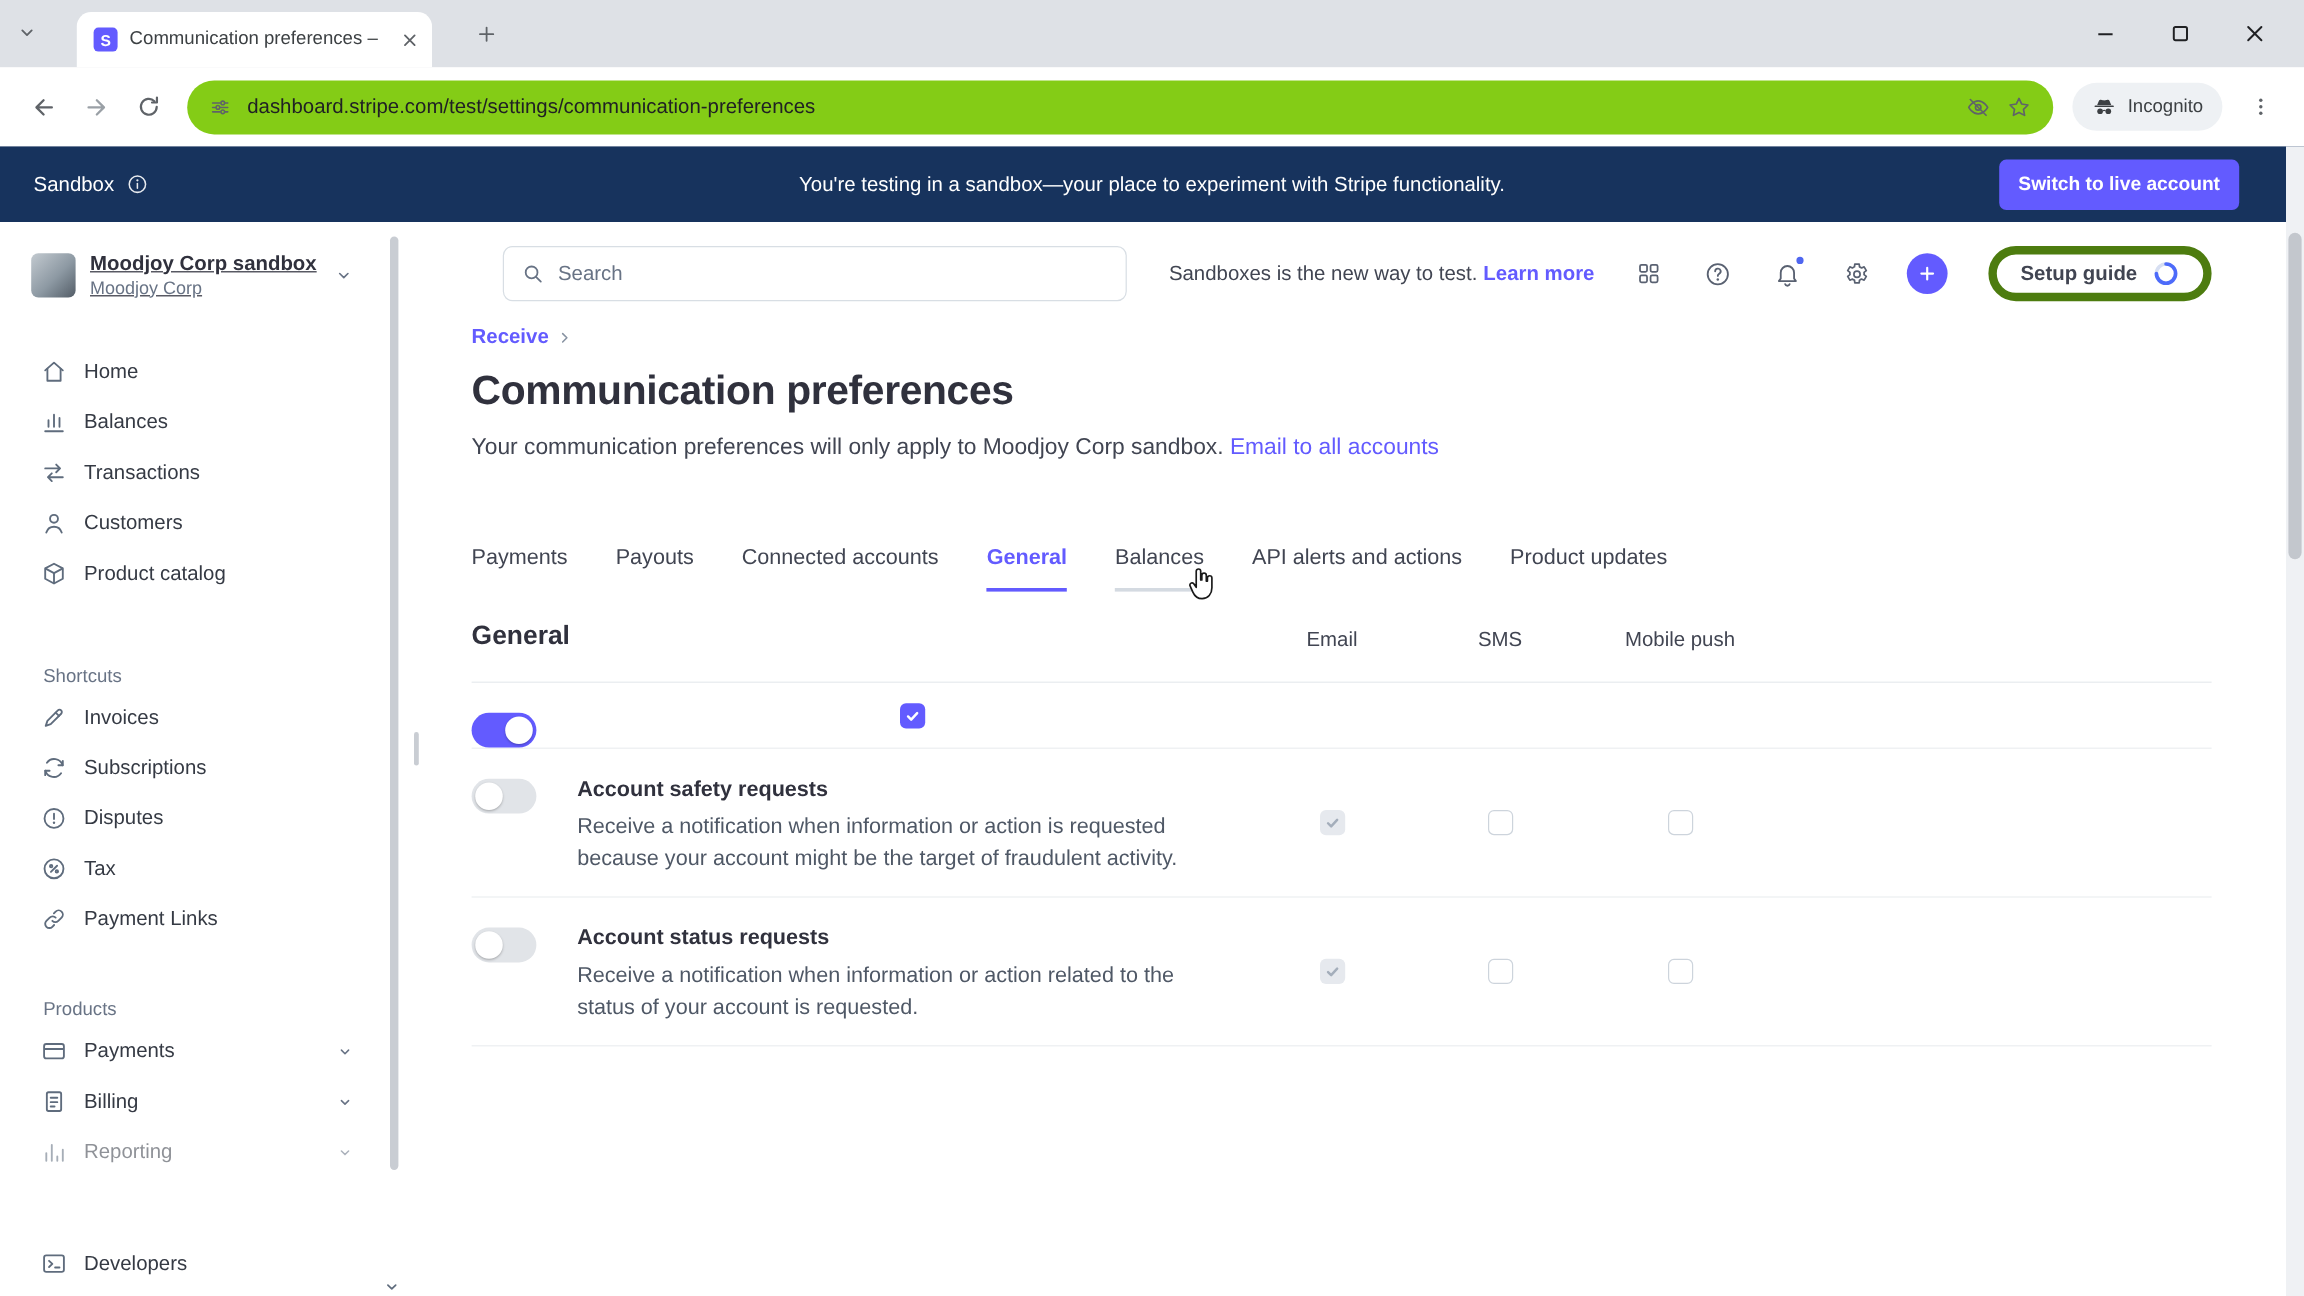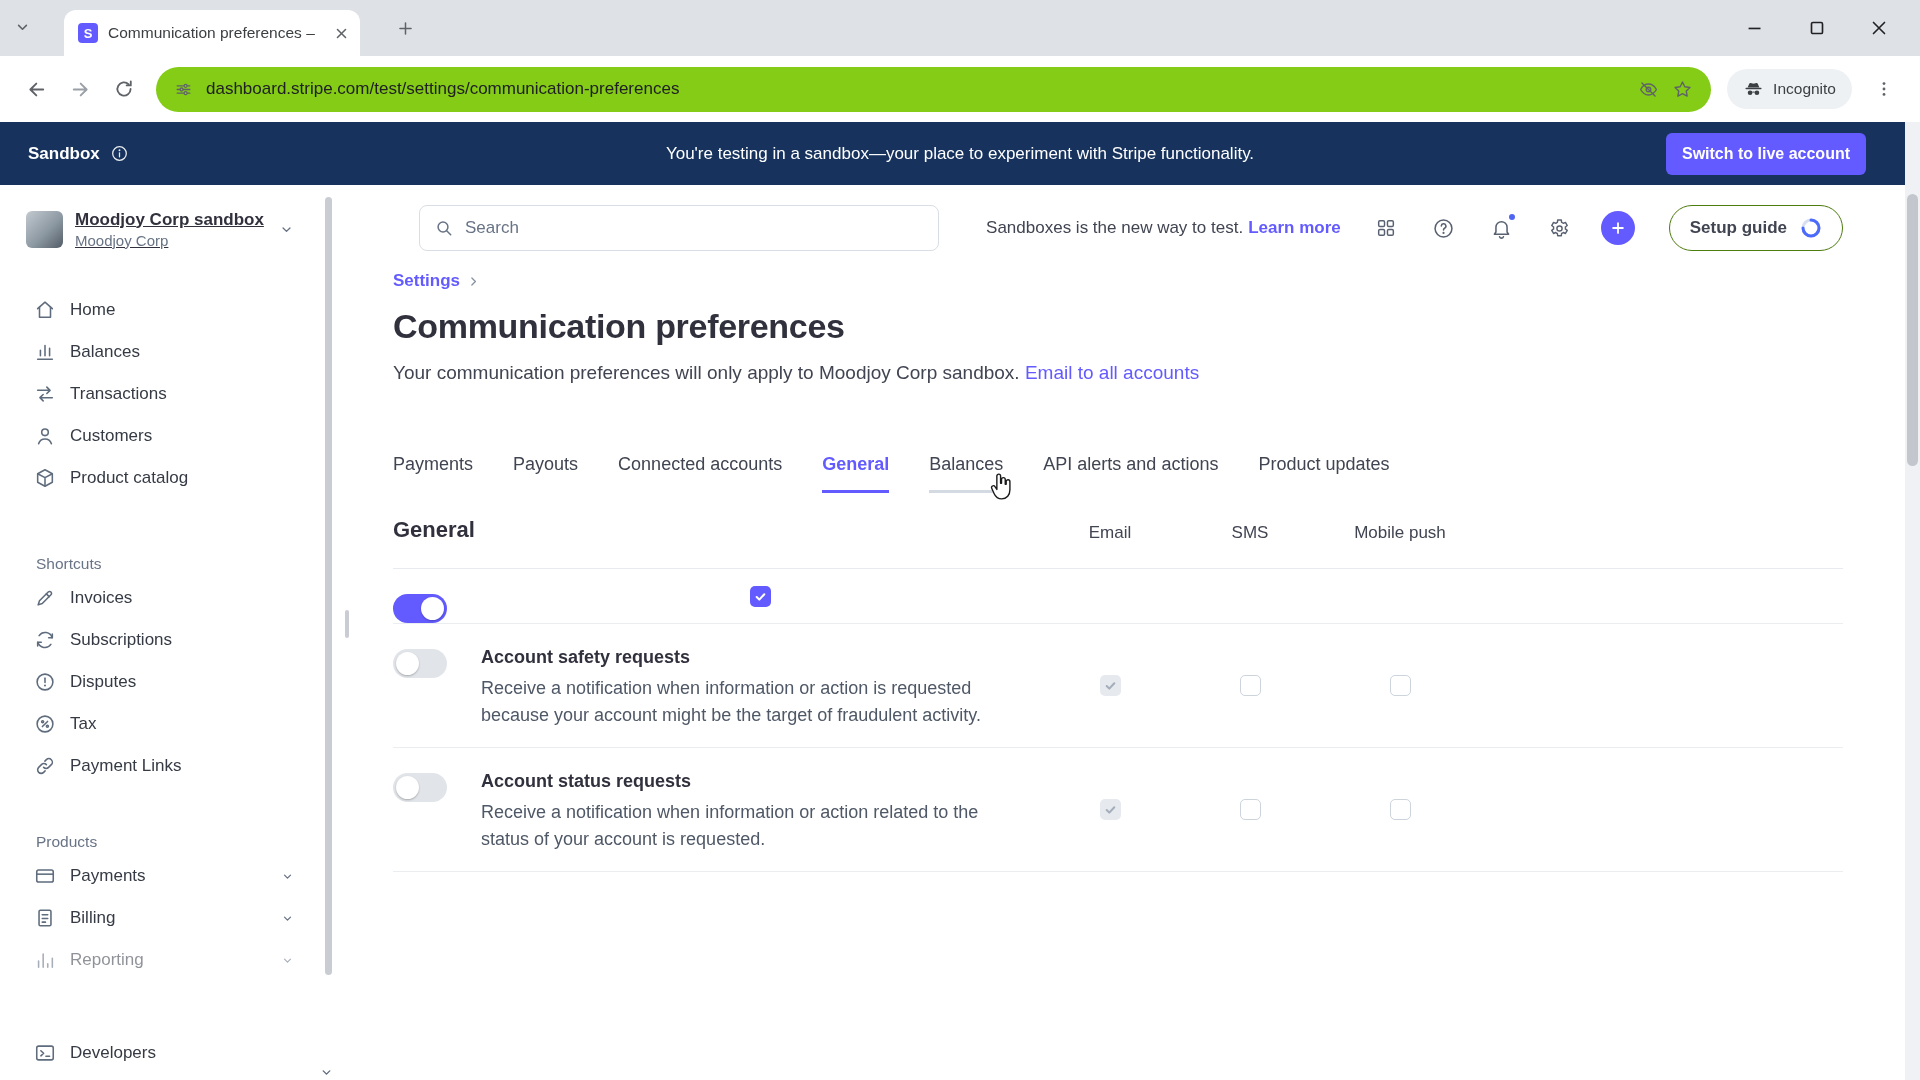--- a/index.html
+++ b/index.html
@@ -18,21 +18,21 @@
   .win-btn { width:62px; height:56px; display:flex; align-items:center; justify-content:center; }
 
   #urlrow { height:66px; background:#fff; display:flex; align-items:center; padding:0 14px; }
   .nav-btn { width:44px; height:44px; border-radius:50%; display:flex; align-items:center; justify-content:center; flex:none; }
   .omnibox { flex:1; height:45px; background:#84cc16; border-radius:23px; display:flex; align-items:center; gap:13px; padding:0 18px; margin:0 10px; min-width:0; }
   .url-text { flex:1; font-size:17px; color:#202124; white-space:nowrap; overflow:hidden; }
   .chip { height:40px; border-radius:20px; background:#eef1f4; display:flex; align-items:center; gap:9px; padding:0 16px; font-size:15.5px; color:#3c4043; margin:0 10px 0 6px; flex:none; }
 
   
   #banner { height:63px; background:#17335d; display:flex; align-items:center; padding:0 28px; position:relative; }
-  .banner-left { display:flex; align-items:flex-start; gap:10px; color:#fff; font-size:17px; font-weight:bold; }
+  .banner-left { display:flex; align-items:flex-start; gap:10px; color:#fff; font-size:17px; font-weight:normal; }
   .banner-msg { position:absolute; left:50%; transform:translateX(-50%); color:#fff; font-size:17px; white-space:nowrap; }
   .banner-cta { margin-left:auto; margin-right:26px; background:#635bff; color:#fff; font-size:16px; font-weight:bold; padding:12px 16px; border-radius:6px; border:none; cursor:pointer; }
 
   
   #app { display:flex; height:895px; position:relative; background:#fff; }
 
   #sidebar { width:352px; flex:none; position:relative; padding-top:22px; }
   .account { display:flex; align-items:center; gap:12px; padding:0 58px 0 26px; height:44px;text-decoration:underline; }
   .avatar { width:37px; height:37px; border-radius:6px; background:linear-gradient(135deg,#c3cad0 0%,#8d99a3 55%,#525c66 100%); flex:none; }
   .acct-names { flex:1; min-width:0; }
@@ -58,21 +58,21 @@
   .search { width:520px; height:46px; border:1px solid #d8dee4; border-radius:8px; display:flex; align-items:center; gap:11px; padding:0 14px; background:#fff; }
   .search input { flex:1; border:none; outline:none; background:transparent; font-size:17px; color:#30313d; font-family:inherit; min-width:0; }
   .search input::placeholder { color:#687385; }
   .notice { margin-left:auto; font-size:17px; color:#414552; white-space:nowrap; }
   .notice a { color:#635bff; font-weight:bold; text-decoration:none; margin-left:5px; }
   .top-icons { display:flex; align-items:center; gap:24px; margin-left:28px; }
   .icon-btn { width:34px; height:34px; display:flex; align-items:center; justify-content:center; cursor:pointer; position:relative; }
   .icon-btn svg { color:#596171; }
   .bell-dot { position:absolute; top:1px; right:2px; width:10px; height:10px; border-radius:50%; background:#4f66f0; border:2px solid #fff; }
   .plus-btn { width:34px; height:34px; border-radius:50%; background:#635bff; display:flex; align-items:center; justify-content:center; cursor:pointer; }
-  .setup { margin-left:34px; height:46px; border:1px solid #4d7c0f; border-radius:23px; display:flex; align-items:center; gap:13px; padding:0 20px; font-size:17px; font-weight:bold; color:#414552; cursor:pointer; white-space:nowrap; }
+  .setup { margin-left:34px; height:46px; border:7px solid #4d7c0f; border-radius:23px; display:flex; align-items:center; gap:13px; padding:0 20px; font-size:17px; font-weight:bold; color:#414552; cursor:pointer; white-space:nowrap; }
 
   
   .breadcrumb { margin-top:20px; display:flex; align-items:center; gap:7px; font-size:17px; font-weight:bold; color:#635bff; cursor:pointer; width:fit-content; }
   .page-title { margin-top:16px; font-size:34px; font-weight:bold; color:#30313d; letter-spacing:-.3px; }
   .subtitle { margin-top:16px; font-size:19px; color:#414552; }
   .subtitle a { color:#635bff; text-decoration:none; }
 
   
   .tabs { margin-top:70px; display:flex; gap:40px; }
   .tab-item { font-size:18px; color:#414552; padding-bottom:15px; border-bottom:3px solid transparent; cursor:pointer; white-space:nowrap; }
@@ -429,21 +429,21 @@
       <div class="setup">
         <span>Setup guide</span>
         <svg width="22" height="22" viewBox="0 0 22 22" fill="none">
             <circle cx="11" cy="11" r="8" stroke="#d7dff2" stroke-width="3"></circle>
             <path d="M11 3a8 8 0 1 1-8 8" stroke="#4d6bfa" stroke-width="3" stroke-linecap="round"></path>
           </svg>
       </div>
     </div>
 
     <div class="breadcrumb">
-      <span>Settings</span>
+      <span>Receive</span>
       <svg width="13" height="13" viewBox="0 0 24 24" fill="none" stroke="#8792a2" stroke-width="2.4" stroke-linecap="round" stroke-linejoin="round">
           <path d="M9 5.5 15.5 12 9 18.5"></path>
         </svg>
     </div>
 
     <h1 class="page-title">Communication preferences</h1>
 
     <div class="subtitle">
       <span>Your communication preferences will only apply to Moodjoy Corp sandbox.</span>
       <a href="#">Email to all accounts</a>

